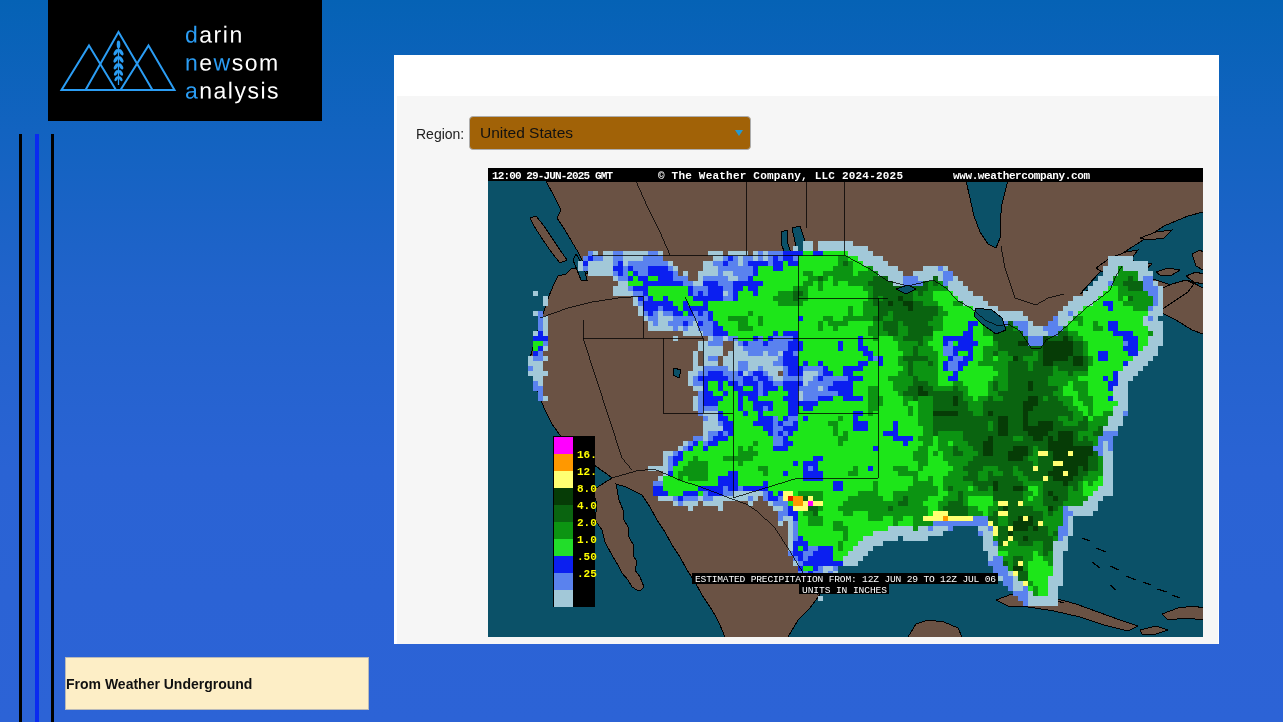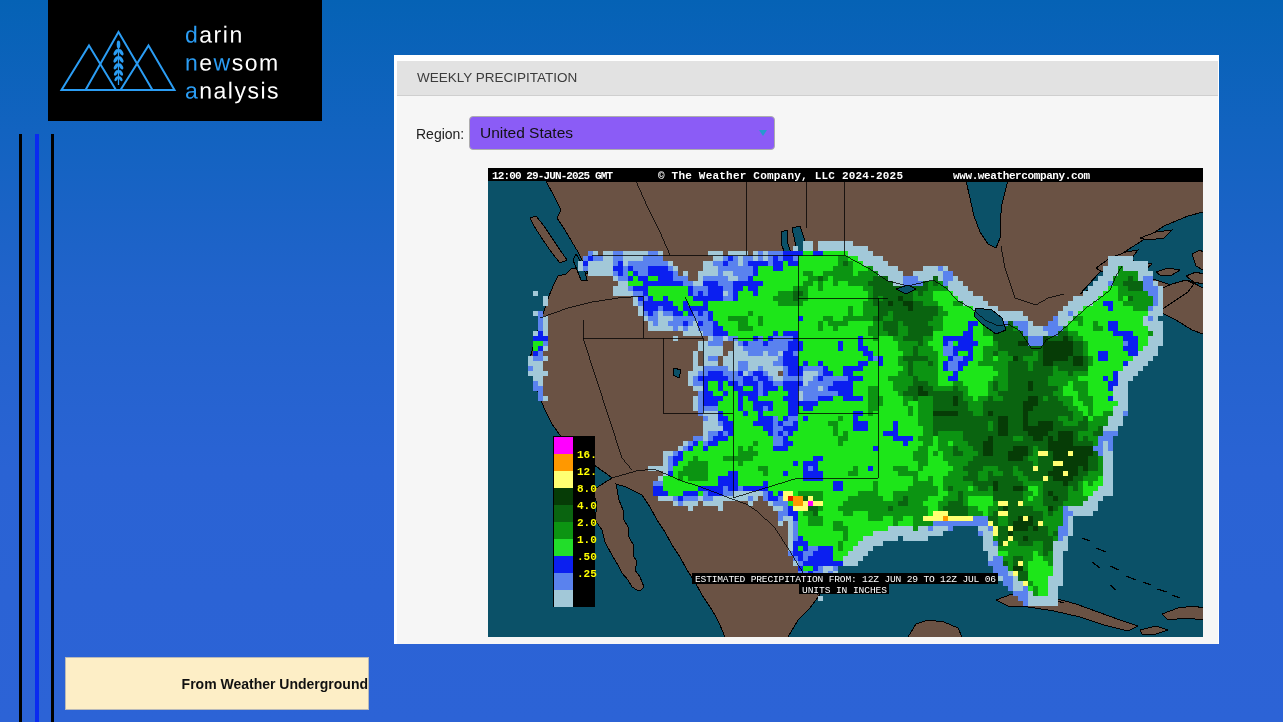--- a/index.html
+++ b/index.html
@@ -10,26 +10,26 @@
 #vl1{left:19px;width:3px;background:#000;}
 #vl2{left:35px;width:4px;background:#0a2af0;}
 #vl3{left:51px;width:3px;background:#000;}
 #logo{position:absolute;left:0;top:0;width:274px;height:121px;background:#000;margin-left:48px;}
 
 #panel{position:absolute;left:394px;top:55px;width:825px;height:589px;background:#ffffff;}
 #phd{position:absolute;left:3px;top:6px;right:1px;height:34px;background:#e2e2e2;border-bottom:1px solid #cfcfcf;}
 #phd span{position:absolute;left:20px;top:9px;font-size:13.5px;color:#3c3c3c;transform:rotate(0.02deg);}
 #pbd{position:absolute;left:3px;top:41px;right:1px;bottom:0;background:#f6f6f6;}
 #rlabel{position:absolute;left:416px;top:126px;font-size:14px;color:#222;transform:rotate(0.02deg);}
-#select{position:absolute;left:469px;top:116px;width:280px;height:32px;background:#8b5cf6;border:1px solid #adadad;border-radius:4px;padding-left:24px;}
+#select{position:absolute;left:469px;top:116px;width:280px;height:32px;background:#a16207;border:1px solid #adadad;border-radius:4px;}
 #select span{position:absolute;left:10px;top:7px;font-size:15.5px;color:#111;transform:rotate(0.02deg);}
 #select .arr{position:absolute;right:7px;top:13px;width:0;height:0;border-left:4.5px solid transparent;border-right:4.5px solid transparent;border-top:6.5px solid #2699cf;}
 #mapbox{position:absolute;left:488px;top:168px;width:715px;height:469px;background:#0b5168;}
 #crbox{position:absolute;left:65px;top:657px;width:302px;height:51px;background:#fdeec6;border:1px solid #b9b9b9;}
-#crbox span{position:absolute;width:100%;text-align:right;top:18px;font-size:14px;font-weight:bold;color:#111;transform:rotate(0.02deg);}
+#crbox span{position:absolute;width:100%;text-align:left;top:18px;font-size:14px;font-weight:bold;color:#111;transform:rotate(0.02deg);}
 </style>
 </head>
 <body>
 <div class="vline" id="vl1"></div>
 <div class="vline" id="vl2"></div>
 <div class="vline" id="vl3"></div>
 <div id="logo">
   <svg width="274" height="134" viewBox="0 0 274 134">
     <g fill="none" stroke="#2b9df4" stroke-width="2">
       <path d="M41 45.5 L68 90 L13.5 90 Z"></path>
@@ -53,23 +53,20 @@
       <ellipse cx="68.1" cy="72.9" rx="1.5" ry="3.1" transform="rotate(32 68.1 72.9)"></ellipse>
       <ellipse cx="72.9" cy="72.9" rx="1.5" ry="3.1" transform="rotate(-32 72.9 72.9)"></ellipse>
       <ellipse cx="68.3" cy="78.7" rx="1.4" ry="2.8" transform="rotate(32 68.3 78.7)"></ellipse>
       <ellipse cx="72.7" cy="78.7" rx="1.4" ry="2.8" transform="rotate(-32 72.7 78.7)"></ellipse>
     </g>
   </svg>
 </div>
 
 <div id="panel">
   <div id="pbd"></div>
-  <div id="phd">
-      <span>WEEKLY PRECIPITATION</span>
-    </div>
 </div>
 <div id="rlabel">Region:</div>
 <div id="select">
     <span>United States</span>
     <div class="arr"></div>
   </div>
 <div id="mapbox"><svg width="715" height="469" viewBox="0 0 715 469" shape-rendering="crispEdges">
 <style>.a{fill:#a2c8d8}.b{fill:#5a82ee}.c{fill:#0b1ff0}.d{fill:#1de619}.e{fill:#0c9412}.f{fill:#0a6410}.g{fill:#063c06}.h{fill:#ffff72}.i{fill:#ff9800}.j{fill:#e81800}.k{fill:#ff00ff}</style>
 <rect x="0" y="0" width="715" height="469" fill="#0b5168"></rect>
 <path d="M58,13 L66,28 L73,42 L69,50 L77,62 L84,74 L90,84 L96,96 L100,106 L92,102 L84,100 L78,106 L70,108 L66,116 L61,128 L57,140 L53,152 L50,162 L46,176 L42,190 L44,204 L50,224 L56,240 L64,256 L74,270 L82,289 L95,291 L105,296 L113,302 L119,306 L124,310 L105,322 L109,337 L107,352 L114,362 L117,374 L125,389 L130,397 L134,405 L140,412 L144,419 L149,422 L152,423 L156,419 L152,409 L147,402 L149,394 L145,387 L146,378 L141,369 L140,359 L136,352 L135,342 L131,332 L129,321 L128,316 L138,319 L154,327 L162,339 L169,352 L177,364 L184,377 L192,389 L199,402 L207,414 L214,427 L222,439 L227,447 L232,457 L237,469 L300,469 L310,452 L322,440 L331,428 L337,416 L346,401 L357,386 L369,373 L382,366 L396,360 L412,356 L426,360 L440,353 L452,350 L465,344 L480,346 L498,346 L503,350 L508,365 L512,380 L517,395 L528,404 L538,416 L548,424 L556,425 L558,415 L560,400 L563,382 L567,365 L570,350 L573,333 L575,318 L583,305 L591,296 L597,290 L604,280 L612,264 L616,252 L626,236 L621,228 L627,210 L634,198 L643,191 L654,180 L663,167 L655,160 L661,150 L668,138 L676,146 L688,152 L704,162 L715,166 L715,13 Z" fill="#6a5244" stroke="#000" stroke-width="1"></path>

